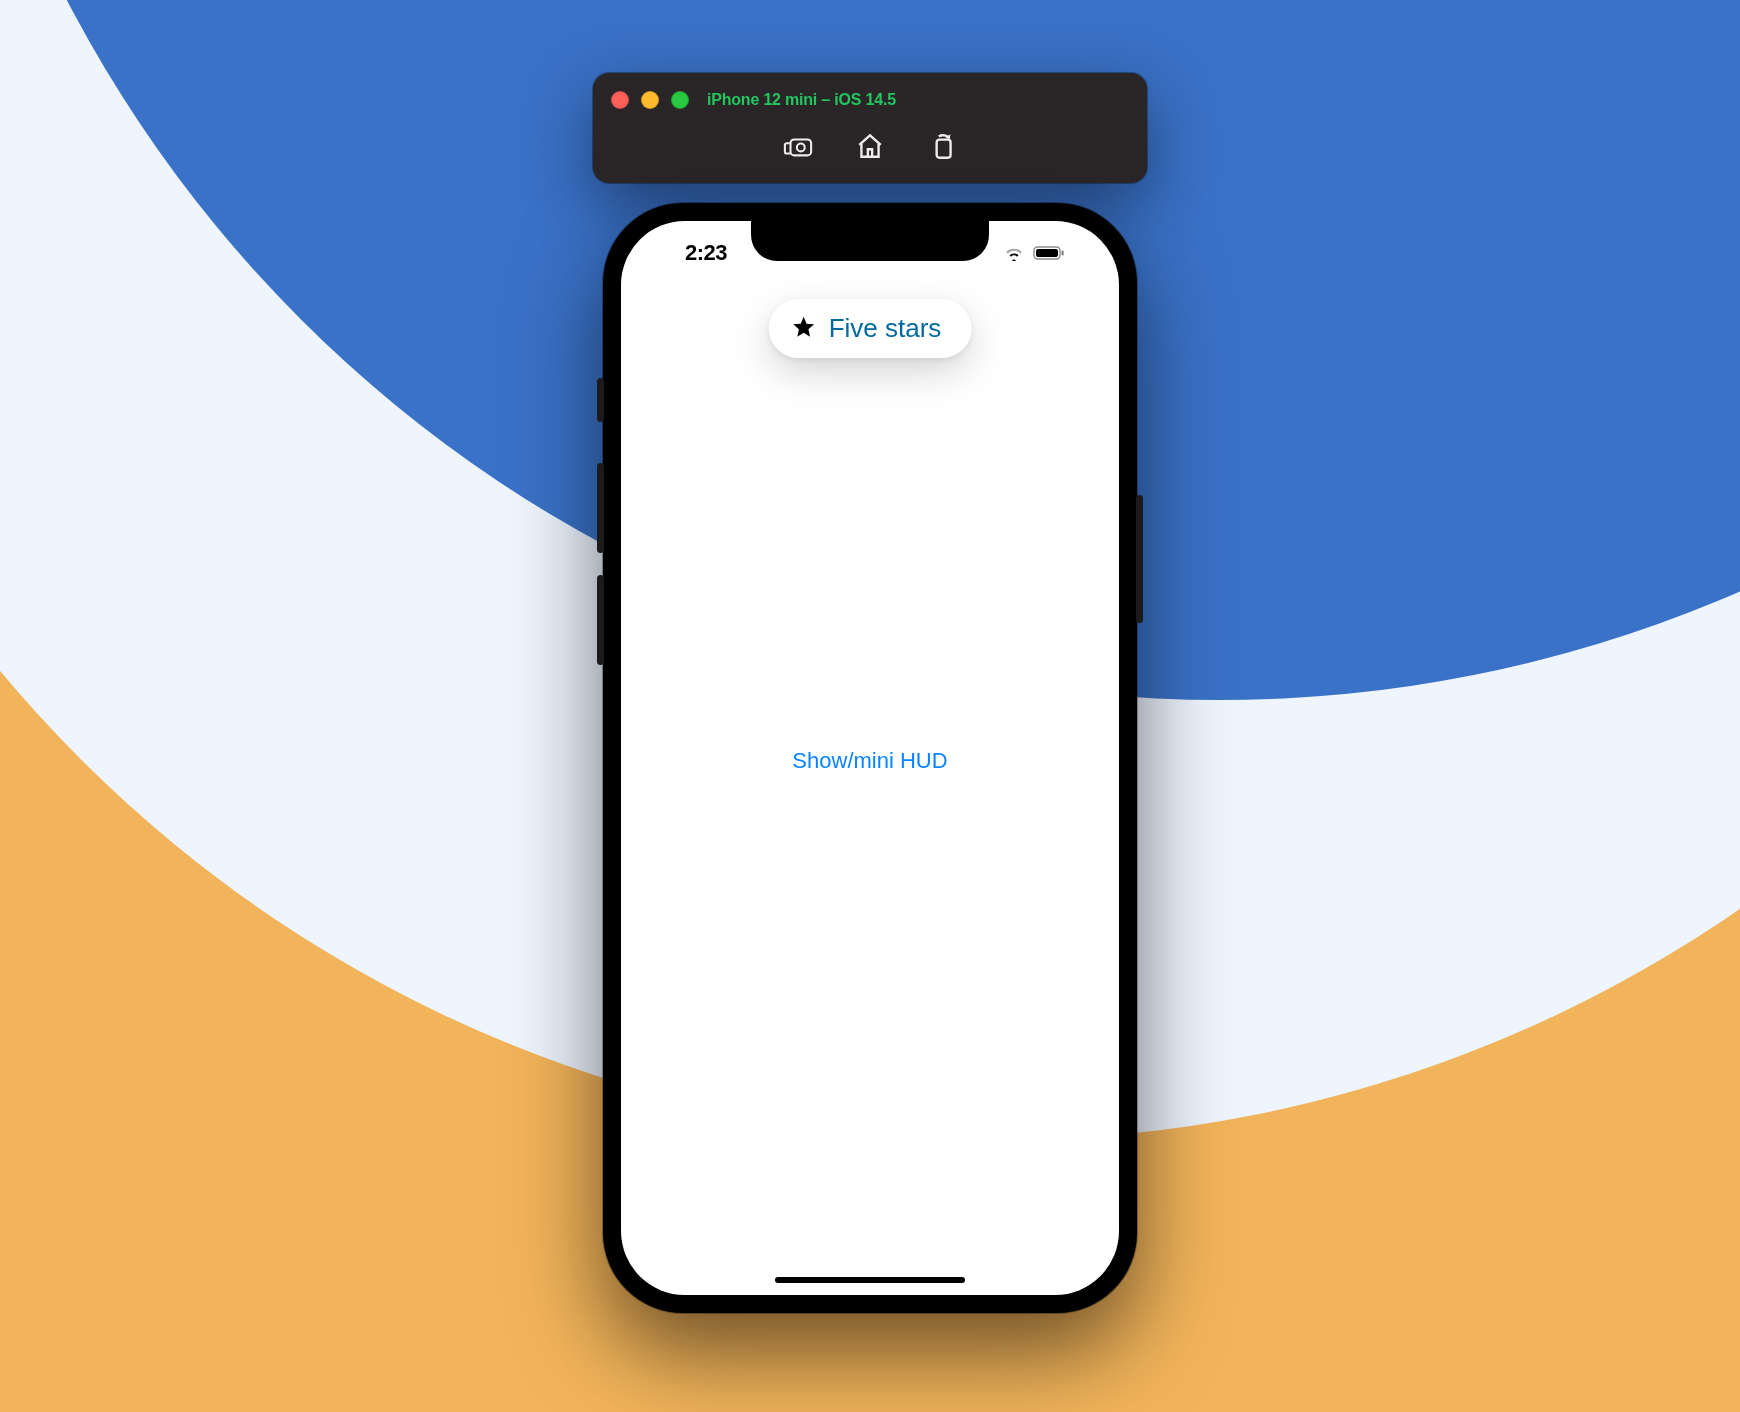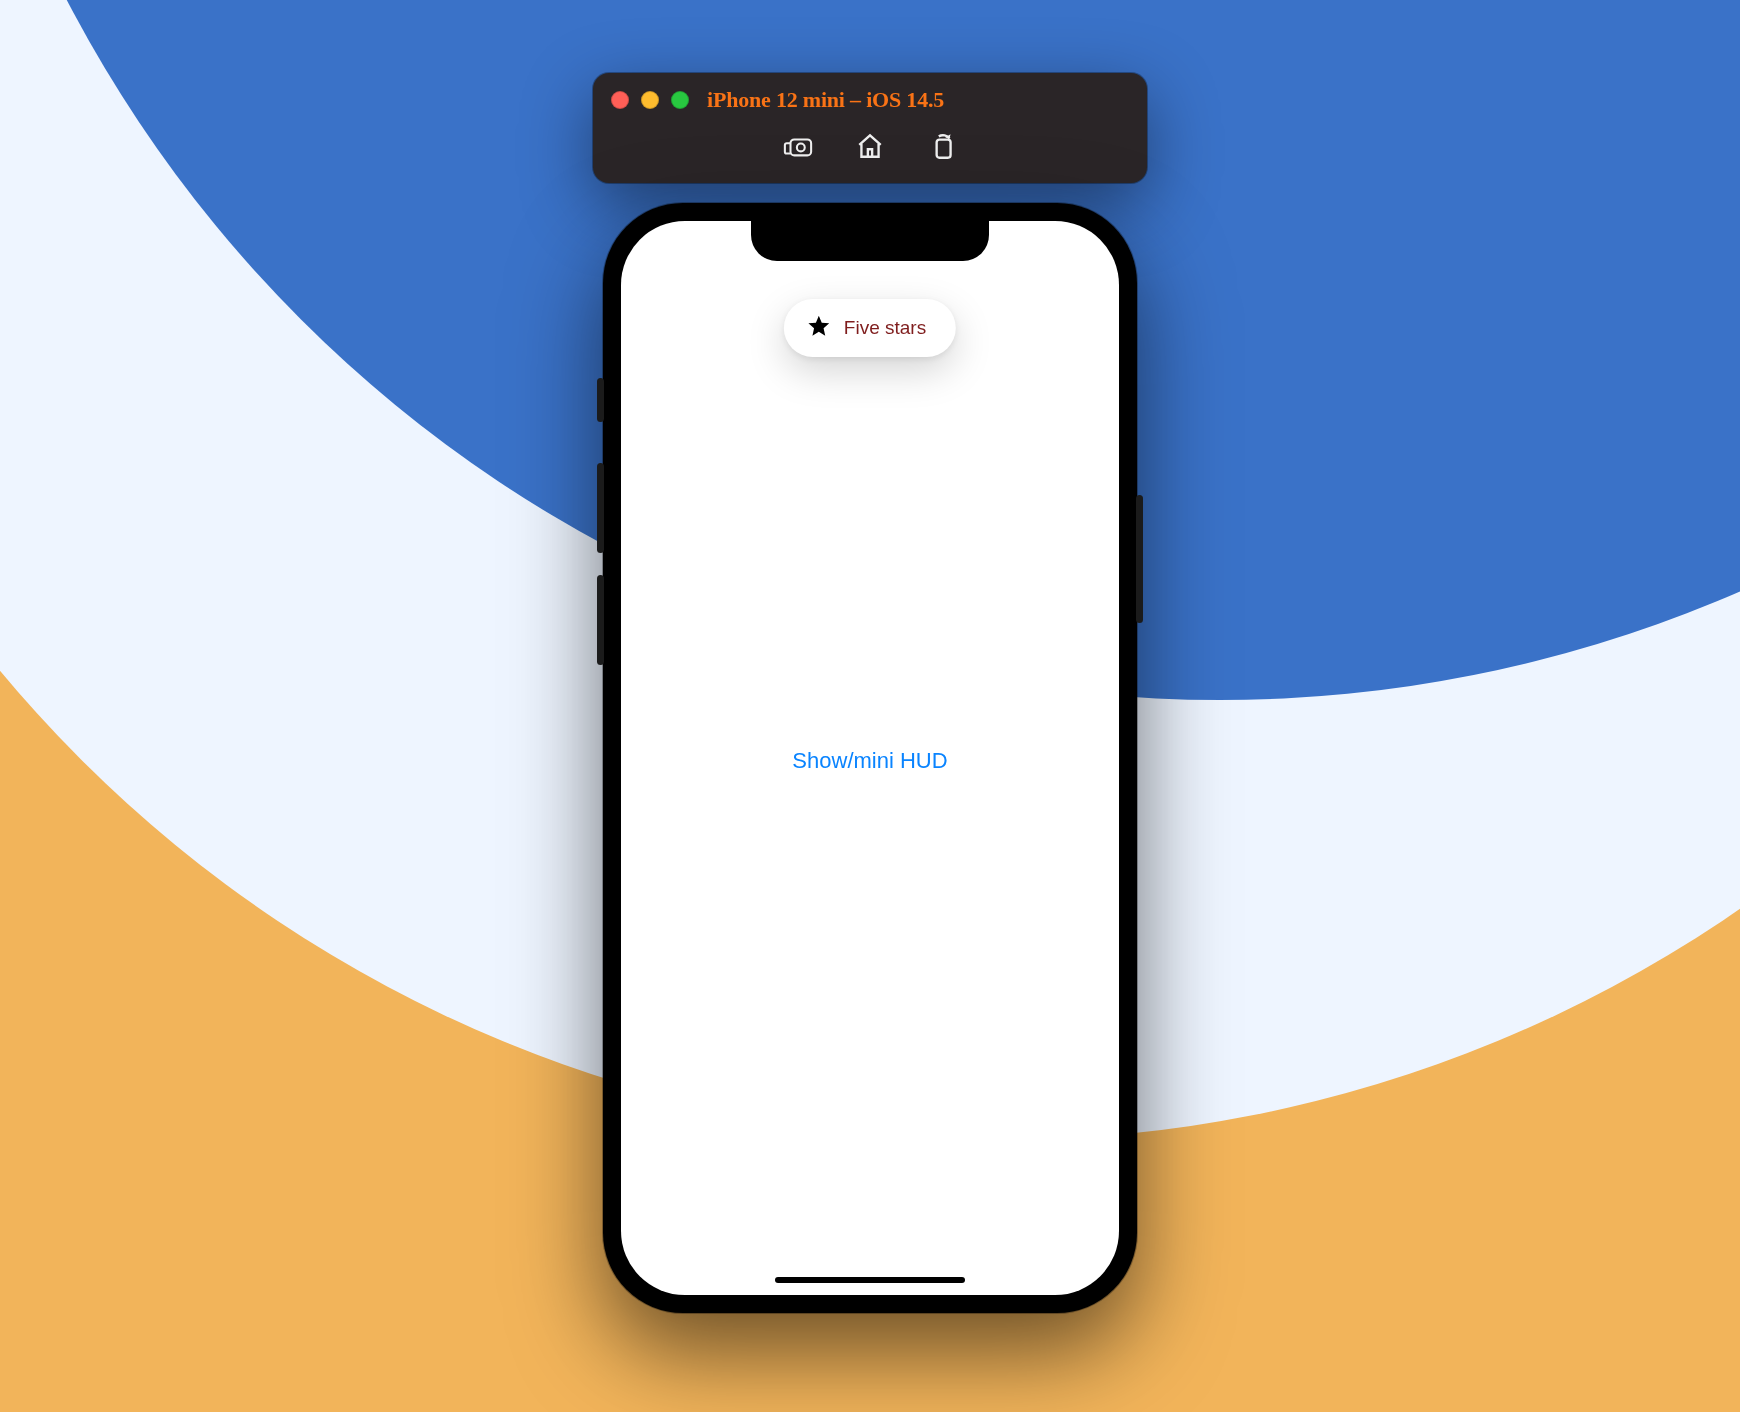--- a/index.html
+++ b/index.html
@@ -60,26 +60,25 @@
     }
     .traffic .dot {
       width: 18px; height: 18px; border-radius: 50%;
       box-shadow: inset 0 0 0 1px rgba(0,0,0,0.2);
     }
     .dot-close { background: #ff5f57; }
     .dot-min   { background: #febc2e; }
     .dot-zoom  { background: #28c840; }
     .win-title {
       flex: 1;
-      color: #f97316;
-      font-size: 22px;
+      color: #22c55e;
+      font-size: 16px;
       font-weight: 600;
       letter-spacing: -0.2px;
       padding-left: 6px;
-      font-family: Liberation Serif, serif;
     }
     .toolbar-row {
       flex: 1;
       display: flex;
       align-items: center;
       justify-content: center;
       gap: 36px;
       padding-top: 6px;
     }
     .toolbar-row .tbtn {
@@ -162,21 +161,21 @@
       transform: translateX(-50%);
       background: #fff;
       border-radius: 36px;
       box-shadow: 0 14px 38px rgba(0,0,0,0.17), 0 2px 6px rgba(0,0,0,0.08);
       padding: 14px 30px 14px 22px;
       display: flex;
       align-items: center;
       gap: 12px;
     }
     .hud svg { width: 26px; height: 26px; }
-    .hud-text { font-size: 19px; font-weight: 400; color: #7f1d1d; }
+    .hud-text { font-size: 26px; font-weight: 400; color: #0369a1; }
 
     
     .center-link {
       position: absolute;
       top: 50%; left: 0; right: 0;
       transform: translateY(-40%);
       text-align: center;
       color: #0a84ff;
       font-size: 22px;
       font-weight: 400;
@@ -248,20 +247,39 @@
 
 <div class="device">
   <div class="side-btn side-l1"></div>
   <div class="side-btn side-l2"></div>
   <div class="side-btn side-l3"></div>
   <div class="side-btn side-r"></div>
 
   <div class="screen">
     <div class="notch"></div>
 
+    <div class="status-bar">
+      <div class="status-time">2:23</div>
+      <div class="status-right">
+        <span>
+          <svg width="22" height="16" viewBox="0 0 22 16" fill="#000">
+            <path d="M11 14.5 a2 2 0 1 0 0.001 0 Z"></path>
+            <path d="M6.5 10.2 a6.5 6.5 0 0 1 9 0 l-1.5 1.5 a4.3 4.3 0 0 0 -6 0 Z"></path>
+            <path d="M3.2 6.9 a11 11 0 0 1 15.6 0 l-1.5 1.5 a8.8 8.8 0 0 0 -12.6 0 Z" opacity="0.35"></path>
+          </svg>
+        </span>
+        <span>
+          <svg width="32" height="16" viewBox="0 0 32 16">
+            <rect x="1" y="2" width="26" height="12" rx="3.5" fill="none" stroke="#000" stroke-width="1.4" opacity="0.45"></rect>
+            <rect x="3" y="4" width="22" height="8" rx="2" fill="#000"></rect>
+            <rect x="28.5" y="5.5" width="2.2" height="5" rx="1.1" fill="#000" opacity="0.5"></rect>
+          </svg>
+        </span>
+      </div>
+    </div>
 
     <div class="hud">
       <span>
         <svg viewBox="0 0 24 24" fill="#000">
           <path d="M12 2.5 L14.7 8.9 L21.6 9.5 L16.4 14.1 L17.9 20.9 L12 17.3 L6.1 20.9 L7.6 14.1 L2.4 9.5 L9.3 8.9 Z"></path>
         </svg>
       </span>
       <span class="hud-text">Five stars</span>
     </div>
 

